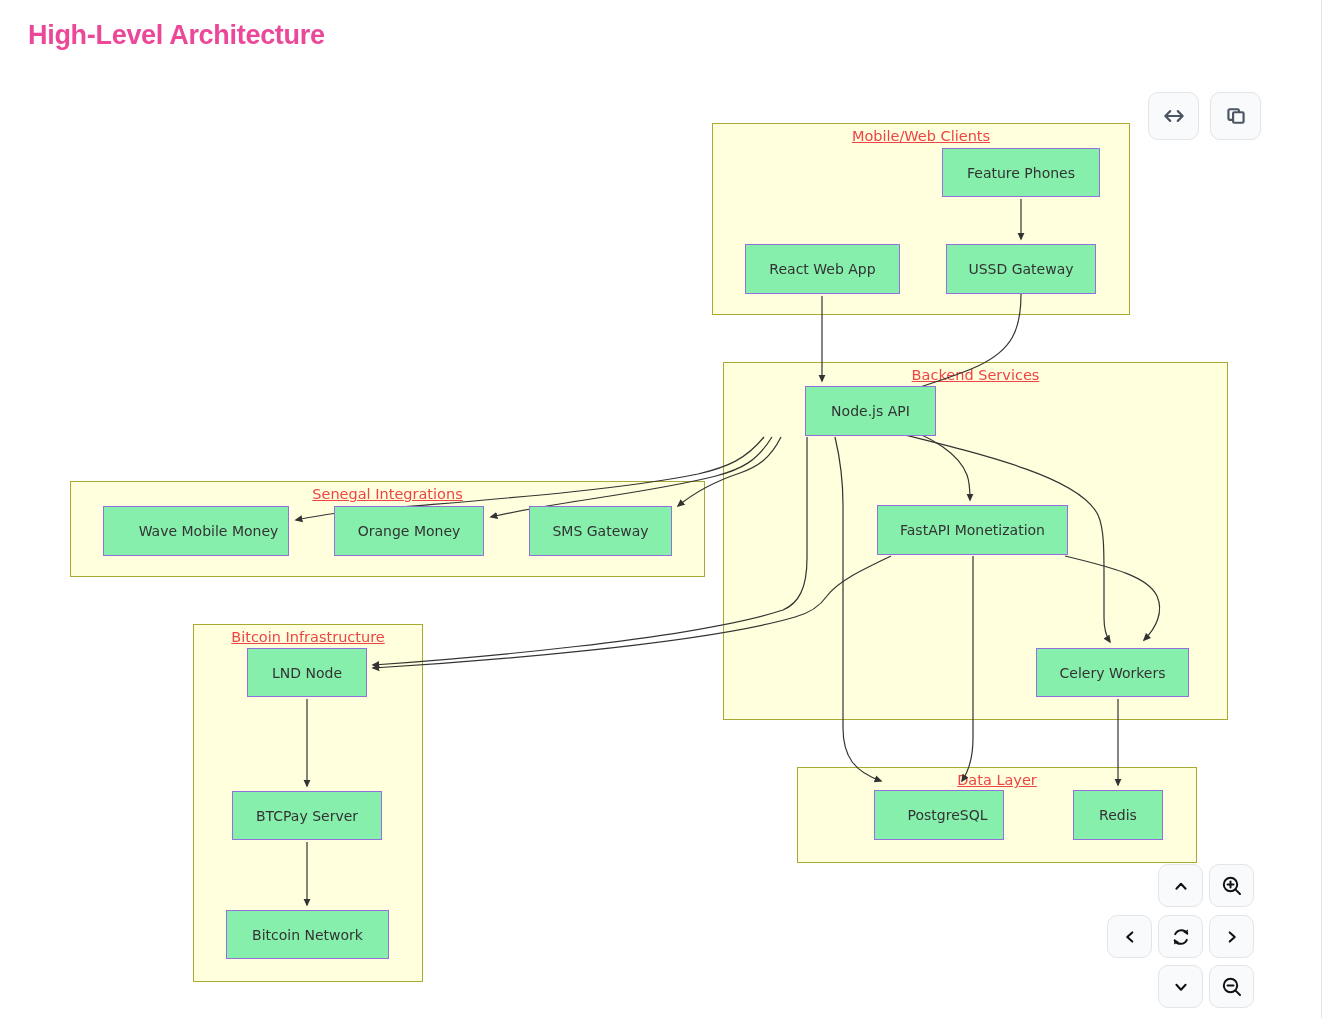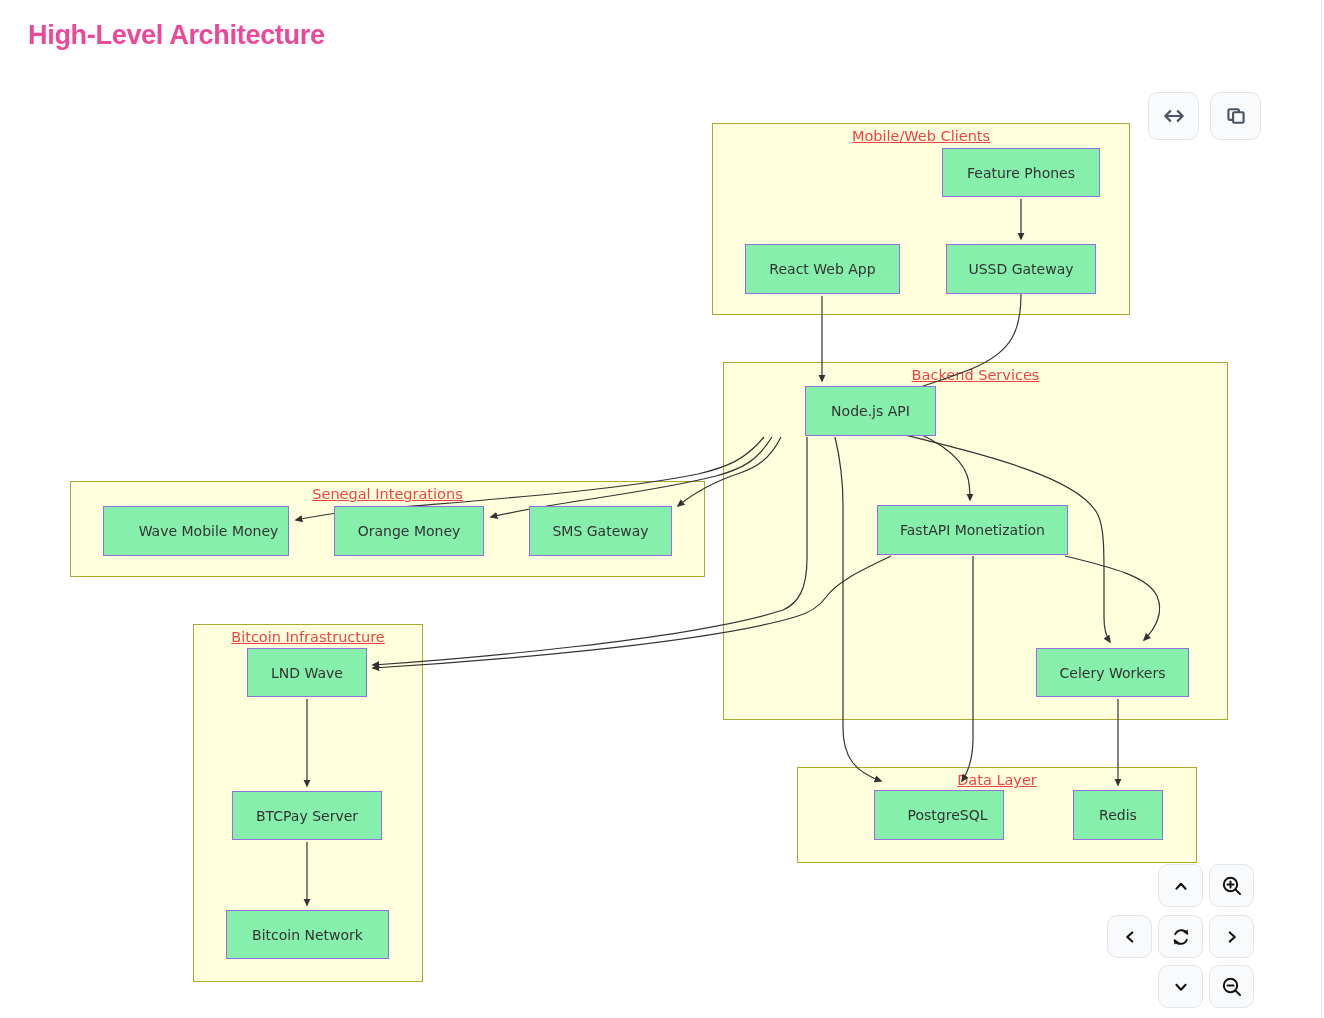--- a/index.html
+++ b/index.html
@@ -89,21 +89,21 @@
 
 <div class="node" style="left:942px;top:148px;width:158px;height:49px;">Feature Phones</div>
 <div class="node" style="left:745px;top:244px;width:155px;height:50px;">React Web App</div>
 <div class="node" style="left:946px;top:244px;width:150px;height:50px;">USSD Gateway</div>
 <div class="node" style="left:757px;top:386px;width:131px;height:50px;margin-left:48px;">Node.js API</div>
 <div class="node" style="left:877px;top:505px;width:191px;height:50px;">FastAPI Monetization</div>
 <div class="node" style="left:1036px;top:648px;width:153px;height:49px;">Celery Workers</div>
 <div class="node" style="left:103px;top:506px;width:186px;height:50px;padding-left:25px;">Wave Mobile Money</div>
 <div class="node" style="left:334px;top:506px;width:150px;height:50px;">Orange Money</div>
 <div class="node" style="left:529px;top:506px;width:143px;height:50px;">SMS Gateway</div>
-<div class="node" style="left:247px;top:648px;width:120px;height:49px;">LND Wave</div>
+<div class="node" style="left:247px;top:648px;width:120px;height:49px;">LND Node</div>
 <div class="node" style="left:232px;top:791px;width:150px;height:49px;">BTCPay Server</div>
 <div class="node" style="left:226px;top:910px;width:163px;height:49px;">Bitcoin Network</div>
 <div class="node" style="left:874px;top:790px;width:130px;height:50px;padding-left:17px;">PostgreSQL</div>
 <div class="node" style="left:1073px;top:790px;width:90px;height:50px;">Redis</div>
 
 <button class="ctl-btn" style="left:1148px;top:92px;width:51px;height:48px;">
   <svg width="26" height="26" viewBox="0 0 24 24">
     <g fill="none" stroke="#4b5563" stroke-width="2" stroke-linecap="round" stroke-linejoin="round">
       <line x1="4.5" y1="12" x2="19.5" y2="12"></line>
       <polyline points="8.5,7.5 4,12 8.5,16.5"></polyline>

